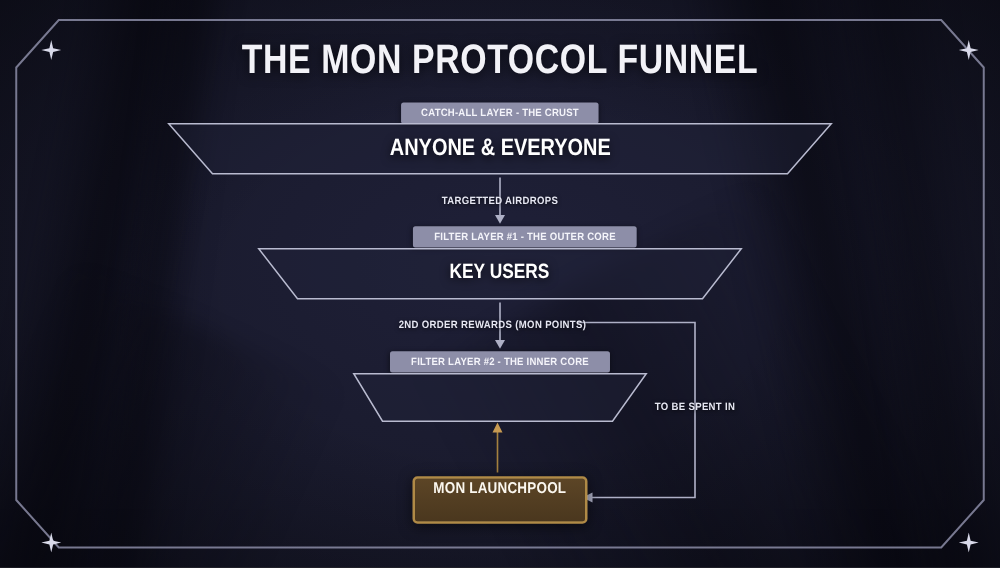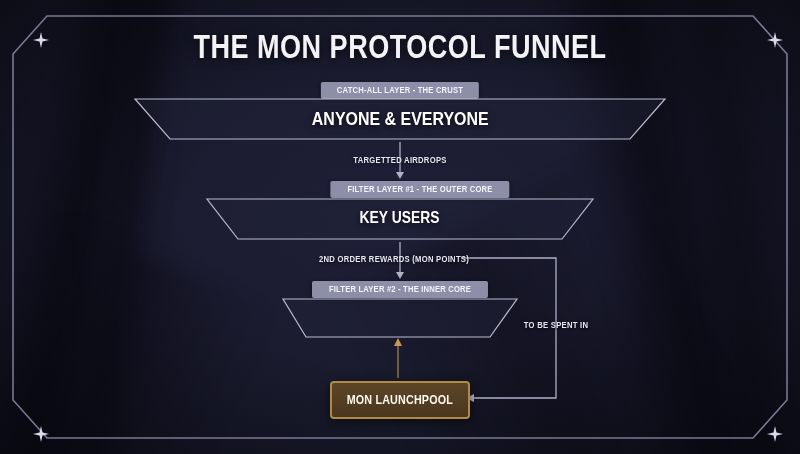--- a/index.html
+++ b/index.html
@@ -115,21 +115,21 @@
   .cap.gold { color: #c79a52; }
 
   
   .pool {
     position: absolute;
     left: 330px; top: 381px;
     width: 136px; height: 34px;
     border: 2px solid #b08a46;
     border-radius: 4px;
     background: linear-gradient(180deg, #5c4526 0%, #4a371e 100%);
-    display: flex; align-items: center; justify-content: center;
+    display: flex; justify-content: center;
     box-shadow: 0 2px 10px rgba(0,0,0,.5);
   }
   .pool-label {
     color: #fbf7ef;
     font-size: 12.5px;
     font-weight: 700;
     letter-spacing: .2px;
     display: inline-block;
     transform: scaleX(.86);
     white-space: nowrap;

